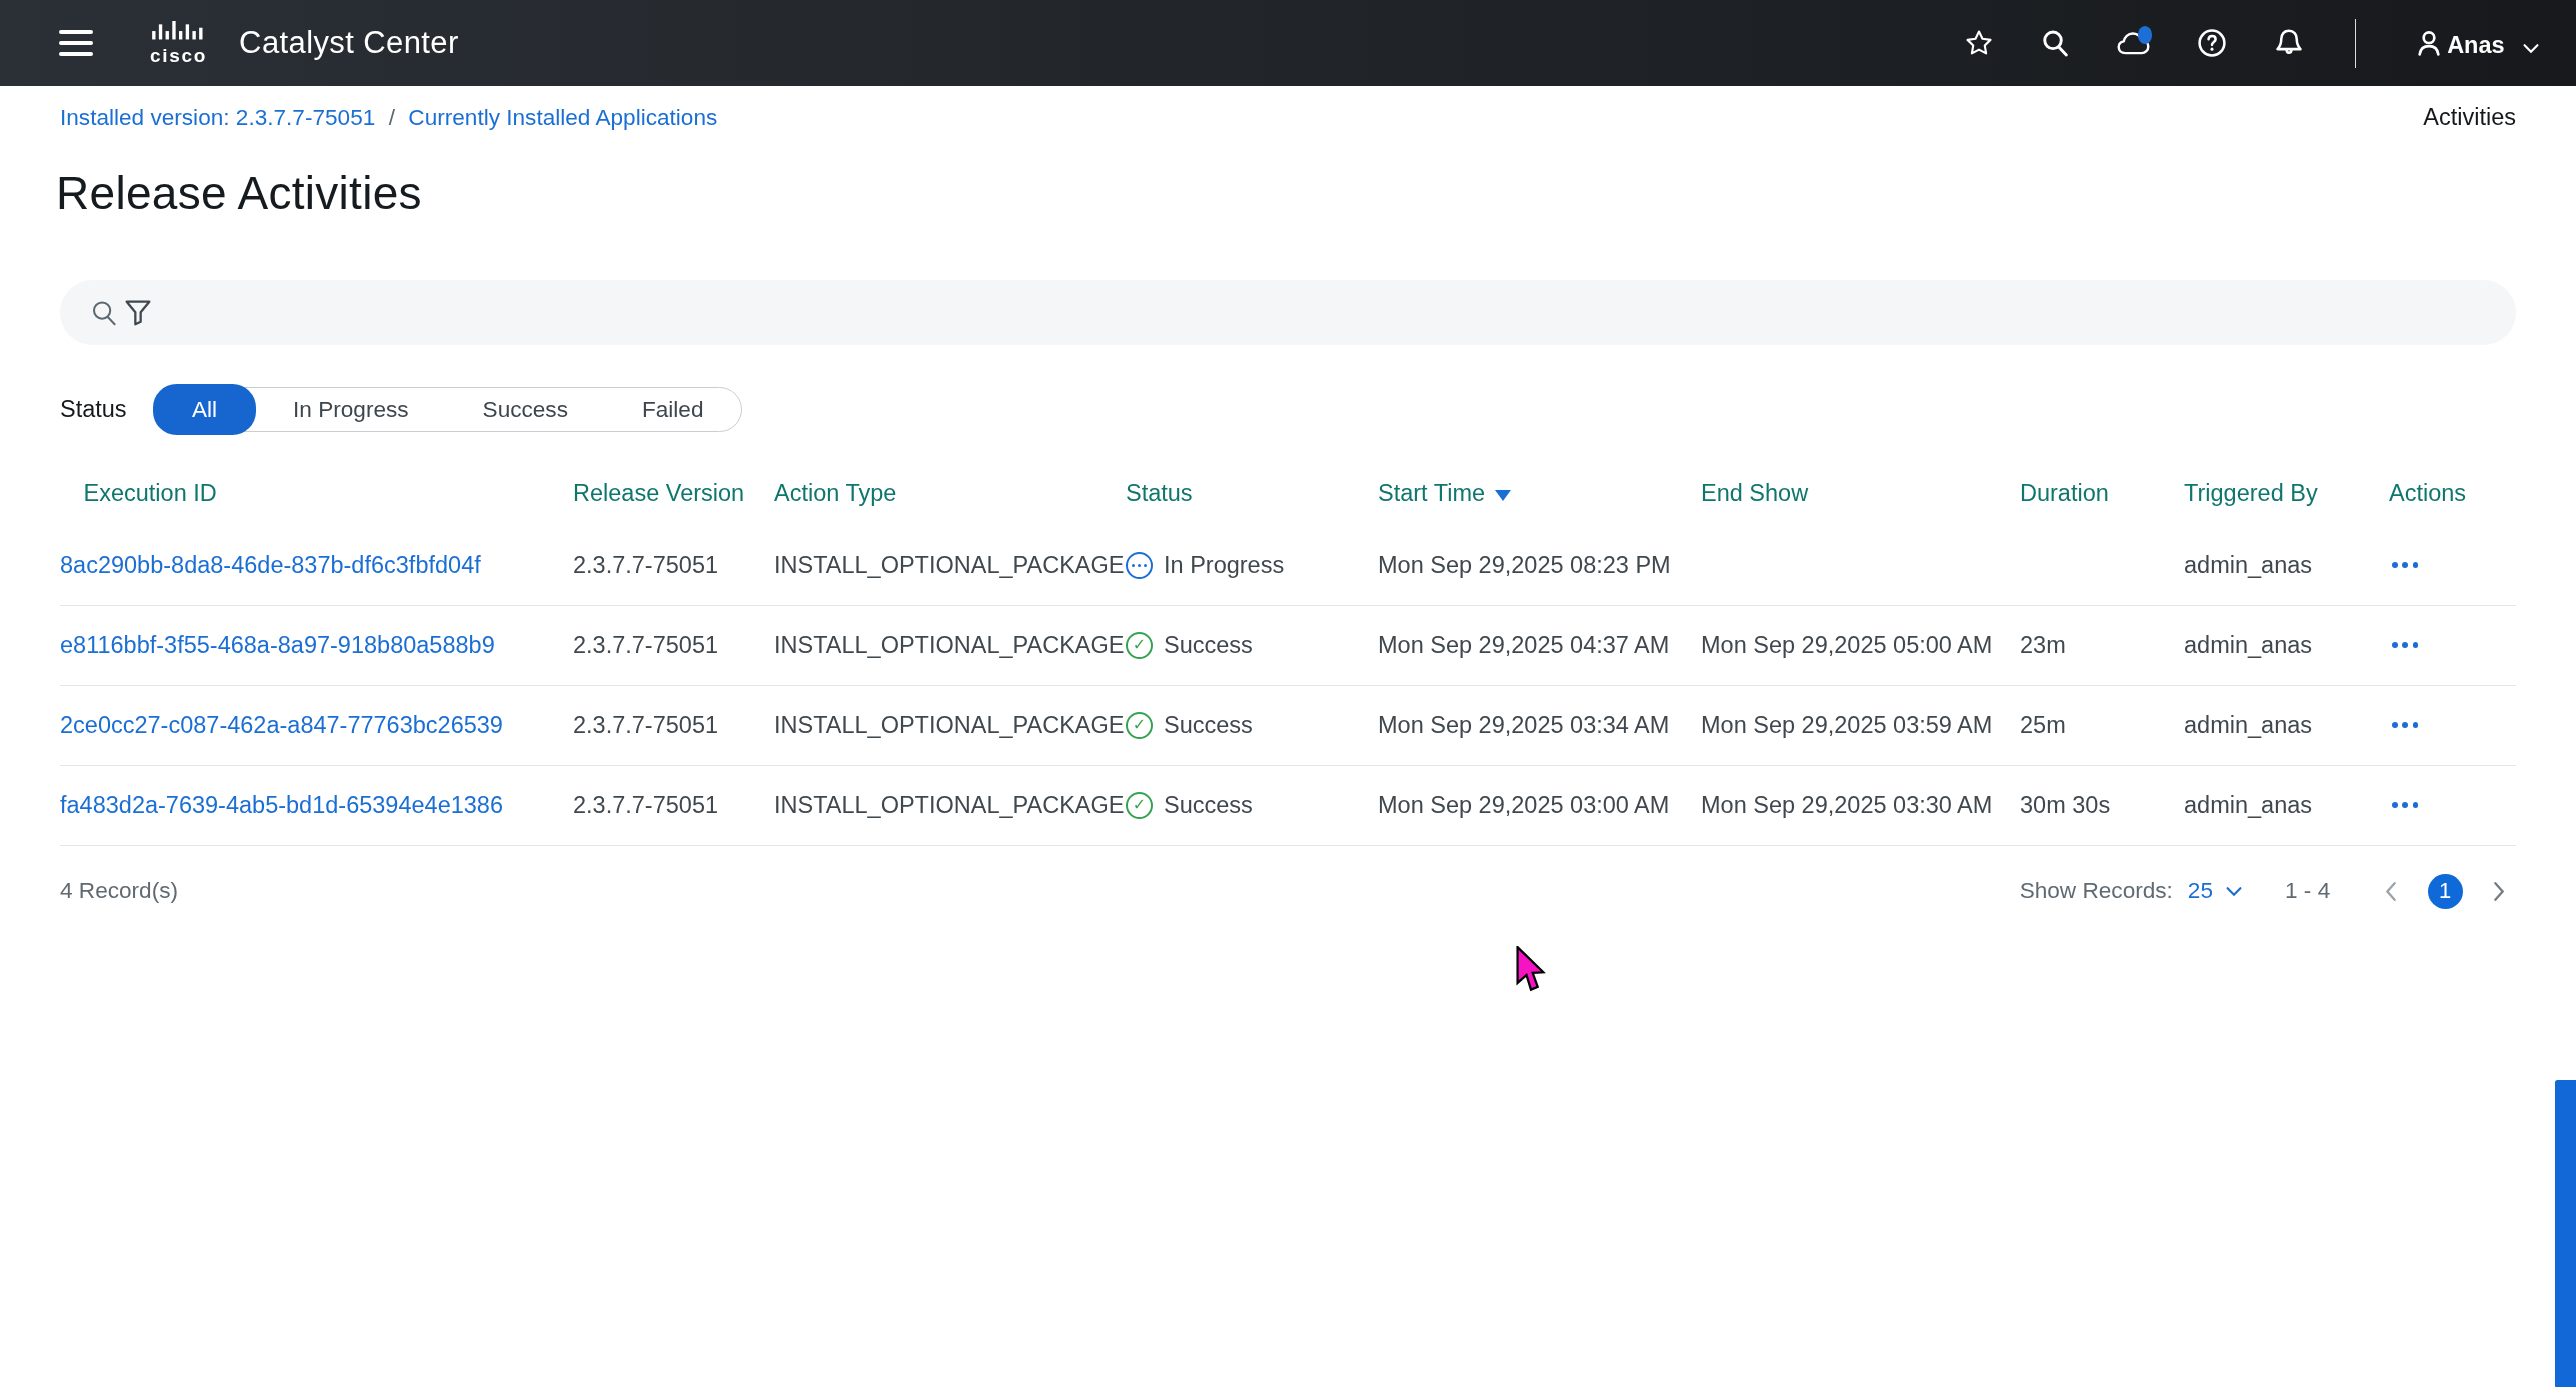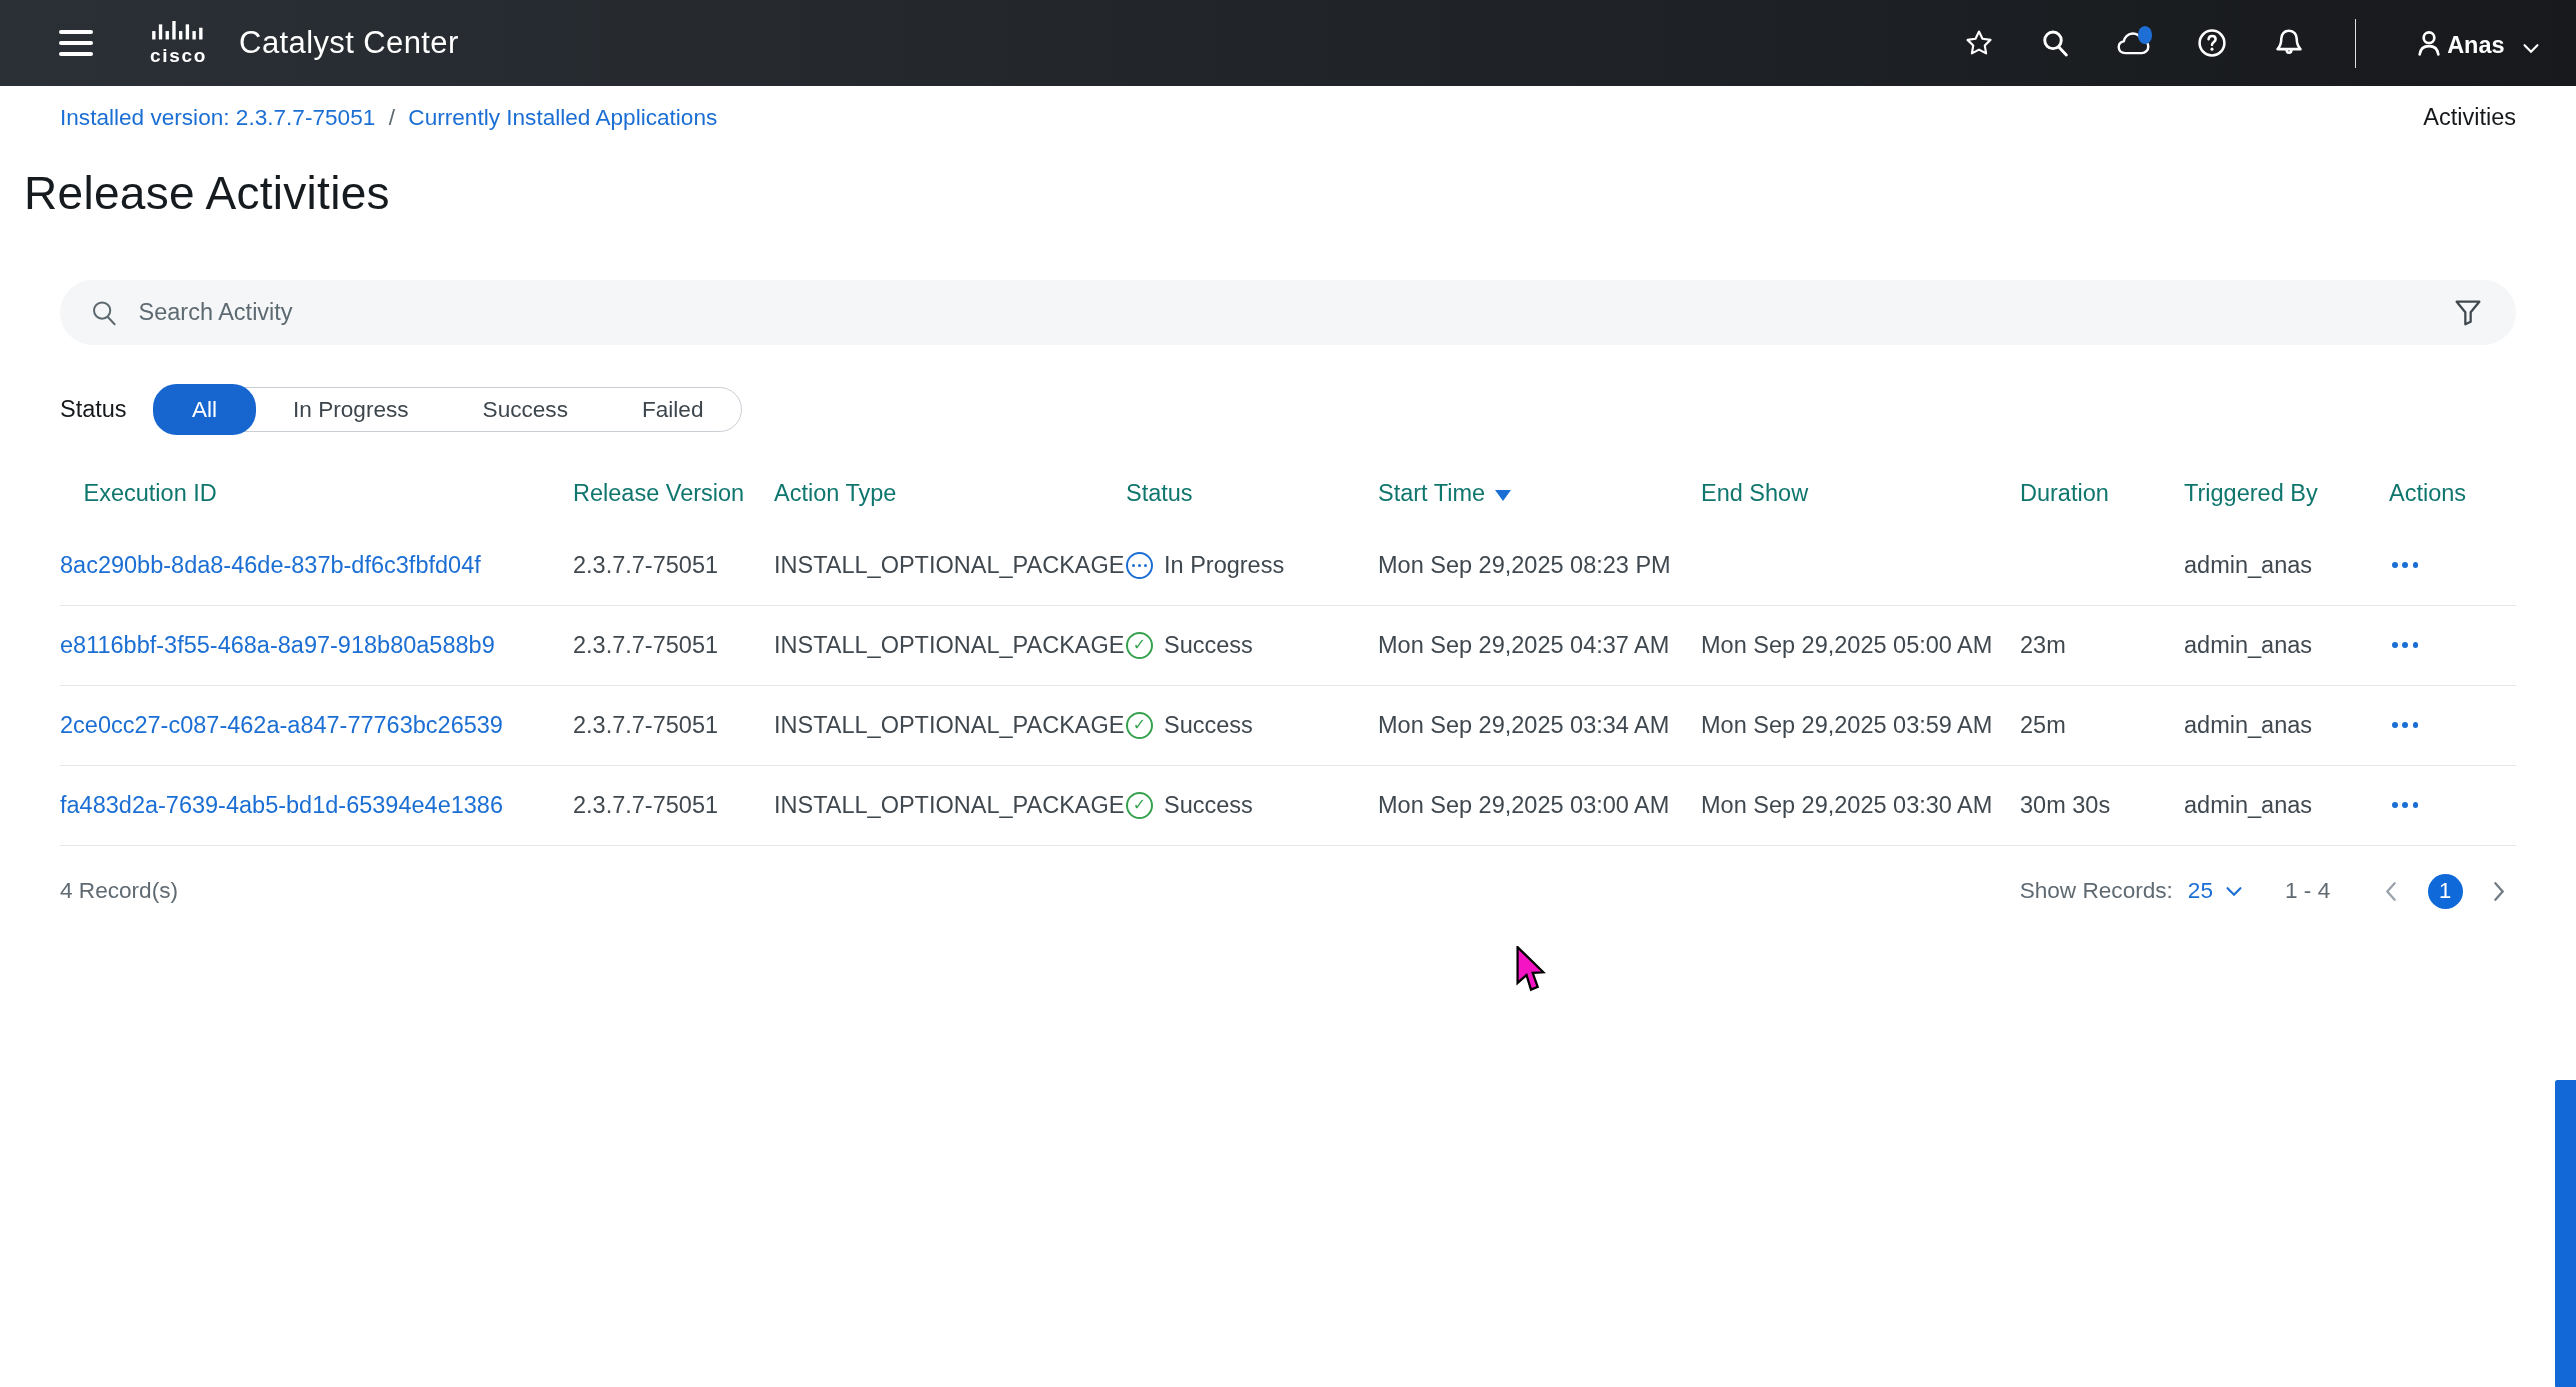--- a/index.html
+++ b/index.html
@@ -25,21 +25,21 @@
   .user-menu .chev { margin-left:13.4px; }
 
   
   .breadcrumb-row { display:flex; justify-content:space-between; align-items:center; padding:0 60px; margin-top:18.4px; }
   .breadcrumb { display:flex; align-items:center; font-size:22.6px; }
   .breadcrumb a { color:#1b6fd4; text-decoration:none; cursor:pointer; }
   .crumb-sep { color:#5e686f; margin:0 13.4px; }
   .corner-label { font-size:23.5px; color:#15191c; }
 
   
-  .page-title { padding:0 24px; margin-top:35px; font-size:46px; font-weight:400; color:#161b1f; letter-spacing:0.3px; }
+  .page-title { padding:0 56px; margin-top:35px; font-size:46px; font-weight:400; color:#161b1f; letter-spacing:0.3px; }
 
   
   .search-bar { margin:60px 60px 0; height:65px; background:#f4f6f7; border-radius:34px;
     display:flex; align-items:center; padding:0 28.5px; }
   .search-bar svg { flex:none; }
   .search-input { flex:1; border:none; outline:none; background:transparent; font-size:23.5px; color:#2b3238;
     margin-left:20px; font-family:inherit; }
   .search-input::placeholder { color:#5e6a71; opacity:1; }
   .filter-btn { background:none; border:none; cursor:pointer; color:#40484f; display:flex; padding:3.4px; }
 
@@ -176,21 +176,20 @@
     <span class="corner-label">Activities</span>
   </div>
 
   <h1 class="page-title">Release Activities</h1>
 
   <div class="search-bar">
     <svg width="30" height="30" viewBox="0 0 24 24" fill="none" stroke="#5c6870" stroke-width="1.6" stroke-linecap="round">
       <circle cx="10.5" cy="10" r="6.5"></circle>
         <path d="M15.2 15.4 20.5 21"></path>
     </svg>
-    <input class="search-input" type="text" placeholder="Search Activity" style="">
     <button class="filter-btn">
       <svg width="32" height="32" viewBox="0 0 24 24" fill="none" stroke="#40484f" stroke-width="1.7" stroke-linejoin="round">
         <path d="M3.5 4.5 H20.5 L14 12.5 V19.5 L10 21.5 V12.5 Z" transform="translate(0,-1)"></path>
       </svg>
     </button>
   </div>
 
   <div class="status-row">
     <span class="status-label">Status</span>
     <div class="segmented">

